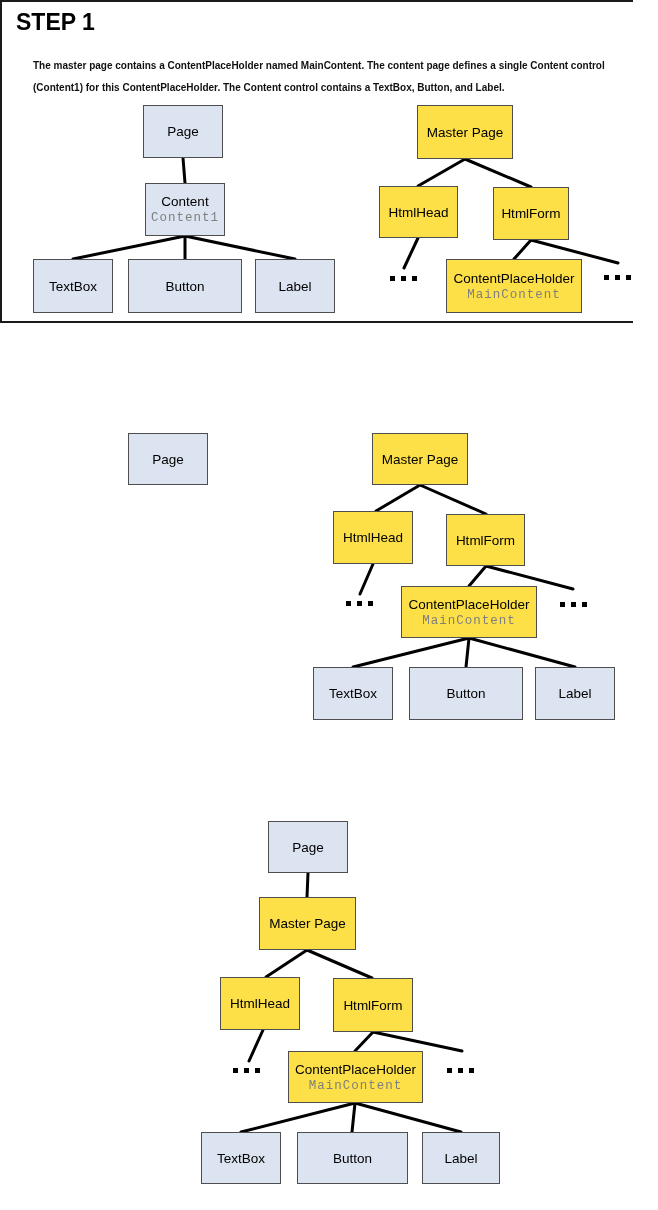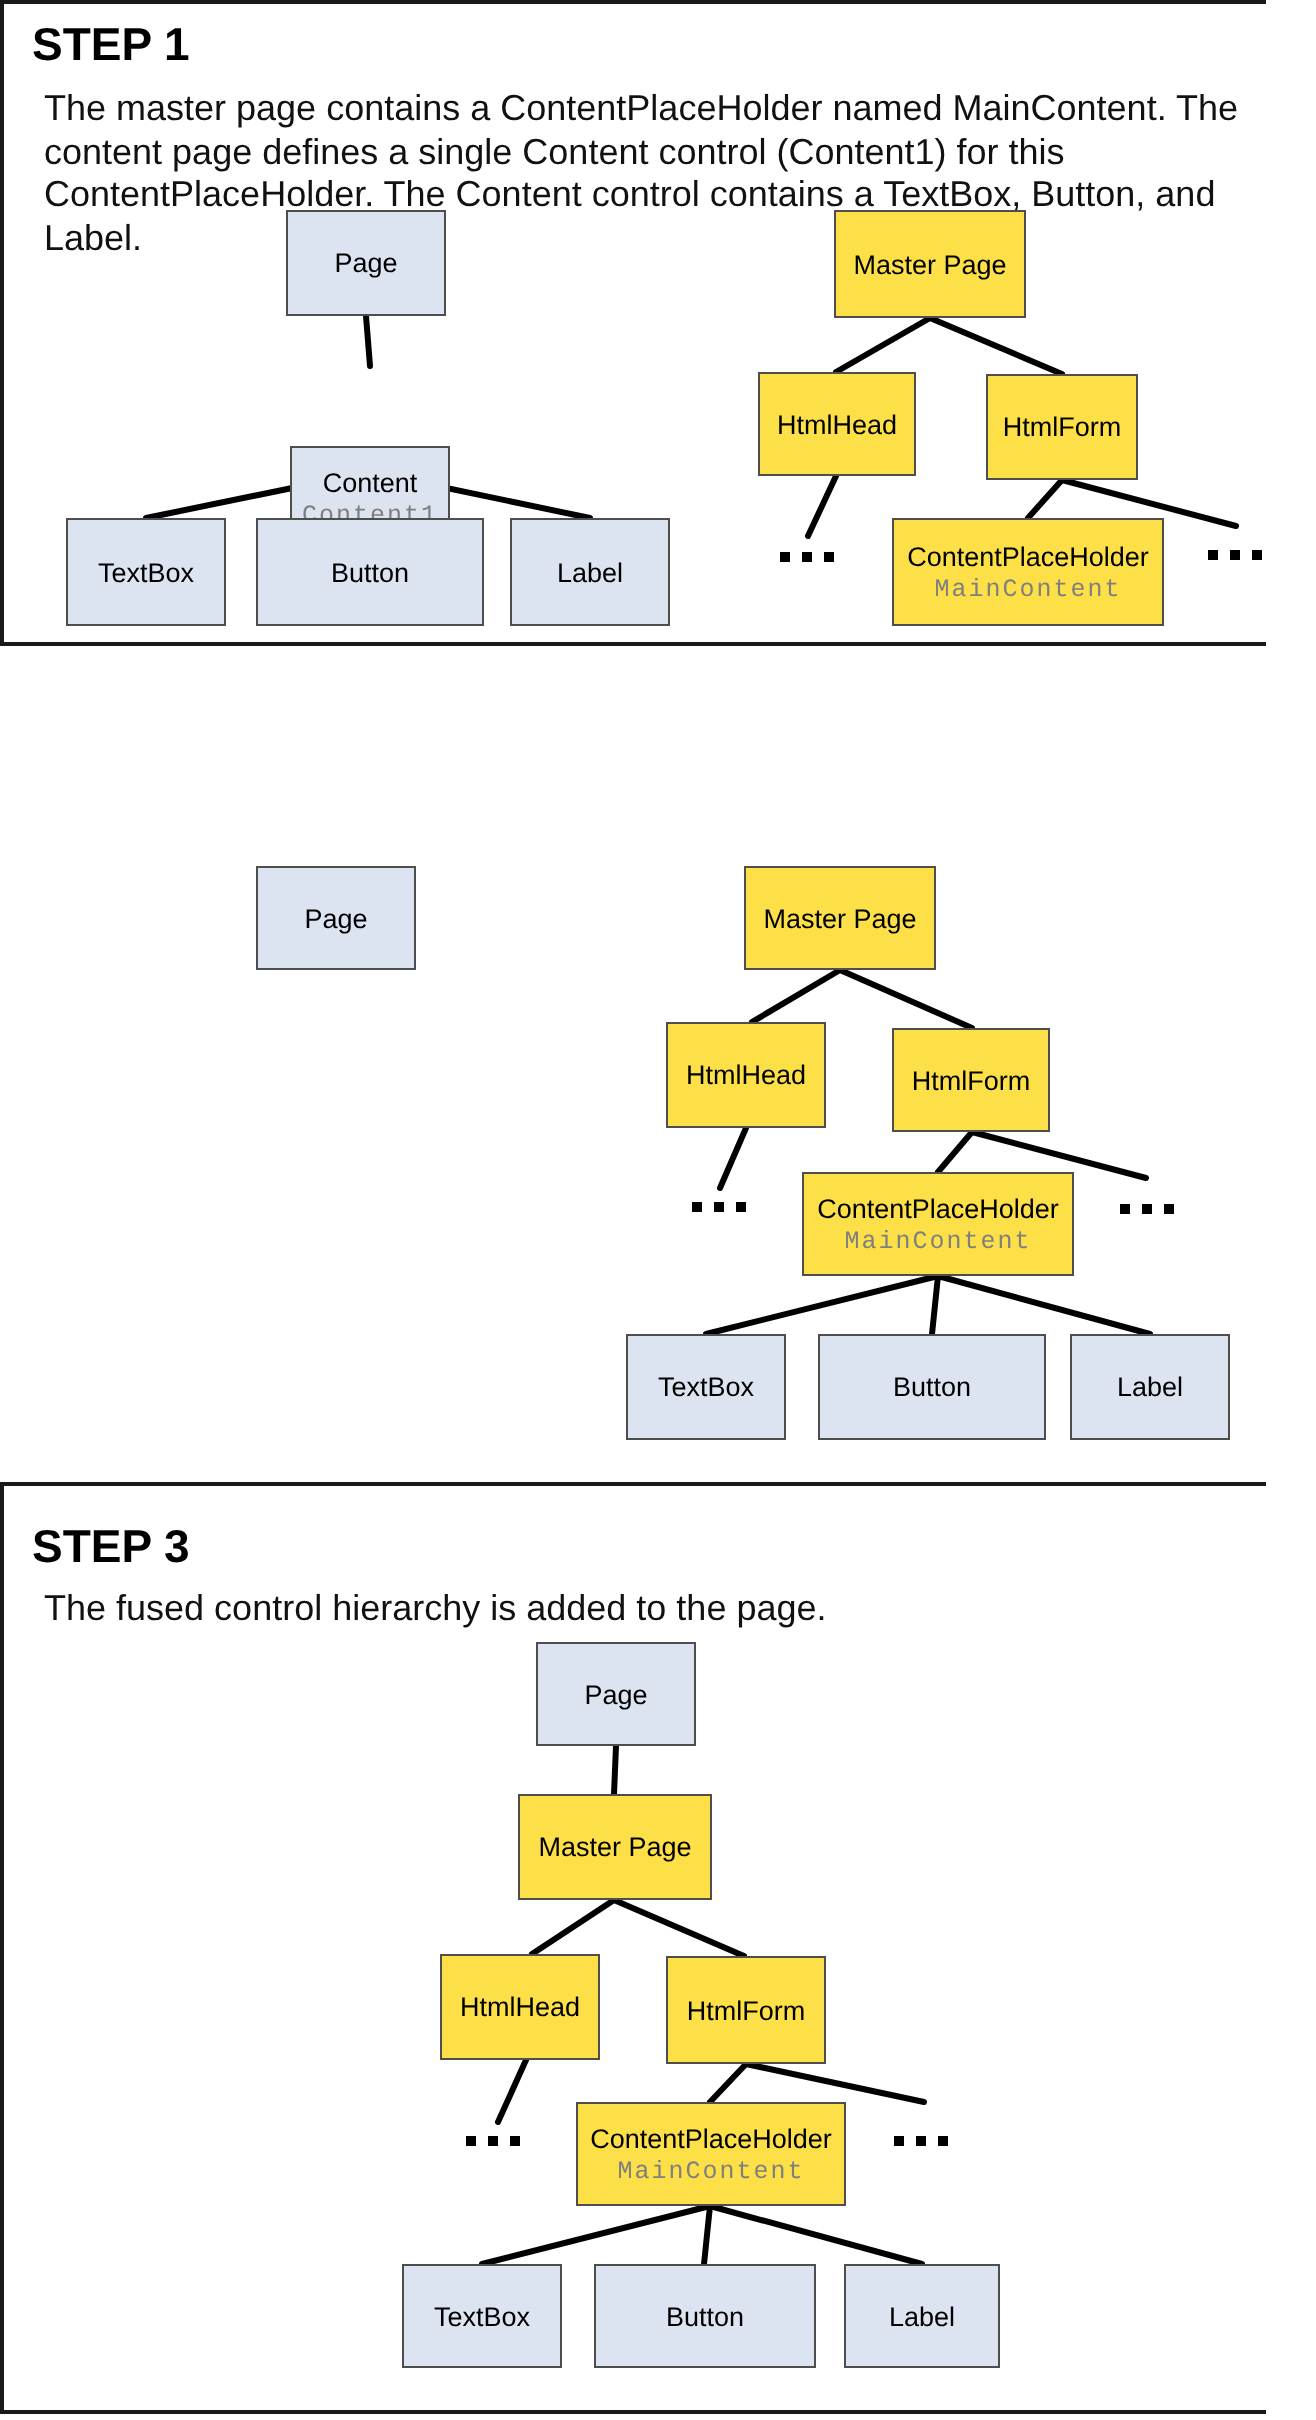--- a/index.html
+++ b/index.html
@@ -12,22 +12,22 @@
     border:2px solid #1a1a1a;box-sizing:border-box;
   }
   .panel-1{top:0;height:323px;}
   .panel-2{top:329px;height:411px;}
   .panel-3{top:741px;height:466px;}
   .step-title{
     position:absolute;left:14px;margin:0;
     font-size:23px;font-weight:bold;line-height:26px;color:#000;
   }
   .step-desc{
-    position:absolute;left:15px;margin:5px;width:624px;
-    font-size:18px;line-height:21.5px;color:#111;
+    position:absolute;left:15px;margin:16px;width:624px;
+    font-size:10px;line-height:21.5px;color:#111;font-weight:bold;
   }
   .t1{top:7px;}  .d1{top:37px;}
   .t2{top:6px;}  .d2{top:36px;}
   .t3{top:17px;} .d3{top:46px;}
   #edge-layer{position:absolute;left:0;top:0;z-index:2;}
   #node-layer{position:absolute;left:0;top:0;width:0;height:0;z-index:3;}
   .node{
     position:absolute;box-sizing:border-box;
     display:flex;flex-direction:column;align-items:center;justify-content:center;
     border:1.5px solid #4e4e4e;font-size:13.5px;line-height:17px;color:#000;
@@ -48,24 +48,20 @@
 <body>
 
 <div class="page">
 
   <section class="panel panel-1">
     <h1 class="step-title t1">STEP 1</h1>
     <p class="step-desc d1">The master page contains a ContentPlaceHolder named MainContent. The content page defines a single Content control (Content1) for this ContentPlaceHolder. The Content control contains a TextBox, Button, and Label.</p>
   </section>
 
 
-  <section class="panel panel-3">
-    <h1 class="step-title t3">STEP 3</h1>
-    <p class="step-desc d3">The fused control hierarchy is added to the page.</p>
-  </section>
 
   <svg id="edge-layer" width="658" height="1210" viewBox="0 0 658 1210">
       <line x1="183" y1="158" x2="185" y2="183" stroke="#000000" stroke-width="3" stroke-linecap="round"></line>
       <line x1="185" y1="236" x2="73" y2="259" stroke="#000000" stroke-width="3" stroke-linecap="round"></line>
       <line x1="185" y1="236" x2="185" y2="259" stroke="#000000" stroke-width="3" stroke-linecap="round"></line>
       <line x1="185" y1="236" x2="295" y2="259" stroke="#000000" stroke-width="3" stroke-linecap="round"></line>
       <line x1="465" y1="159" x2="418" y2="186" stroke="#000000" stroke-width="3" stroke-linecap="round"></line>
       <line x1="465" y1="159" x2="531" y2="187" stroke="#000000" stroke-width="3" stroke-linecap="round"></line>
       <line x1="418" y1="238" x2="404" y2="268" stroke="#000000" stroke-width="3" stroke-linecap="round"></line>
       <line x1="531" y1="240" x2="514" y2="259" stroke="#000000" stroke-width="3" stroke-linecap="round"></line>
@@ -86,21 +82,21 @@
       <line x1="373" y1="1032" x2="462" y2="1051" stroke="#000000" stroke-width="3" stroke-linecap="round"></line>
       <line x1="355" y1="1103" x2="241" y2="1132" stroke="#000000" stroke-width="3" stroke-linecap="round"></line>
       <line x1="355" y1="1103" x2="352" y2="1132" stroke="#000000" stroke-width="3" stroke-linecap="round"></line>
       <line x1="355" y1="1103" x2="461" y2="1132" stroke="#000000" stroke-width="3" stroke-linecap="round"></line>
     </svg>
 
   <div id="node-layer">
       <div class="node kind-content" style="left: 143px; top: 105px; width: 80px; height: 53px;">
         <span class="node-label">Page</span>
       </div>
-      <div class="node kind-content" style="left: 145px; top: 183px; width: 80px; height: 53px; margin-top: 40px;">
+      <div class="node kind-content" style="left: 145px; top: 183px; width: 80px; height: 53px;">
         <span class="node-label">Content</span>
         <span class="node-sublabel">Content1</span>
       </div>
       <div class="node kind-content" style="left: 33px; top: 259px; width: 80px; height: 54px;">
         <span class="node-label">TextBox</span>
       </div>
       <div class="node kind-content" style="left: 128px; top: 259px; width: 114px; height: 54px;">
         <span class="node-label">Button</span>
       </div>
       <div class="node kind-content" style="left: 255px; top: 259px; width: 80px; height: 54px;">

